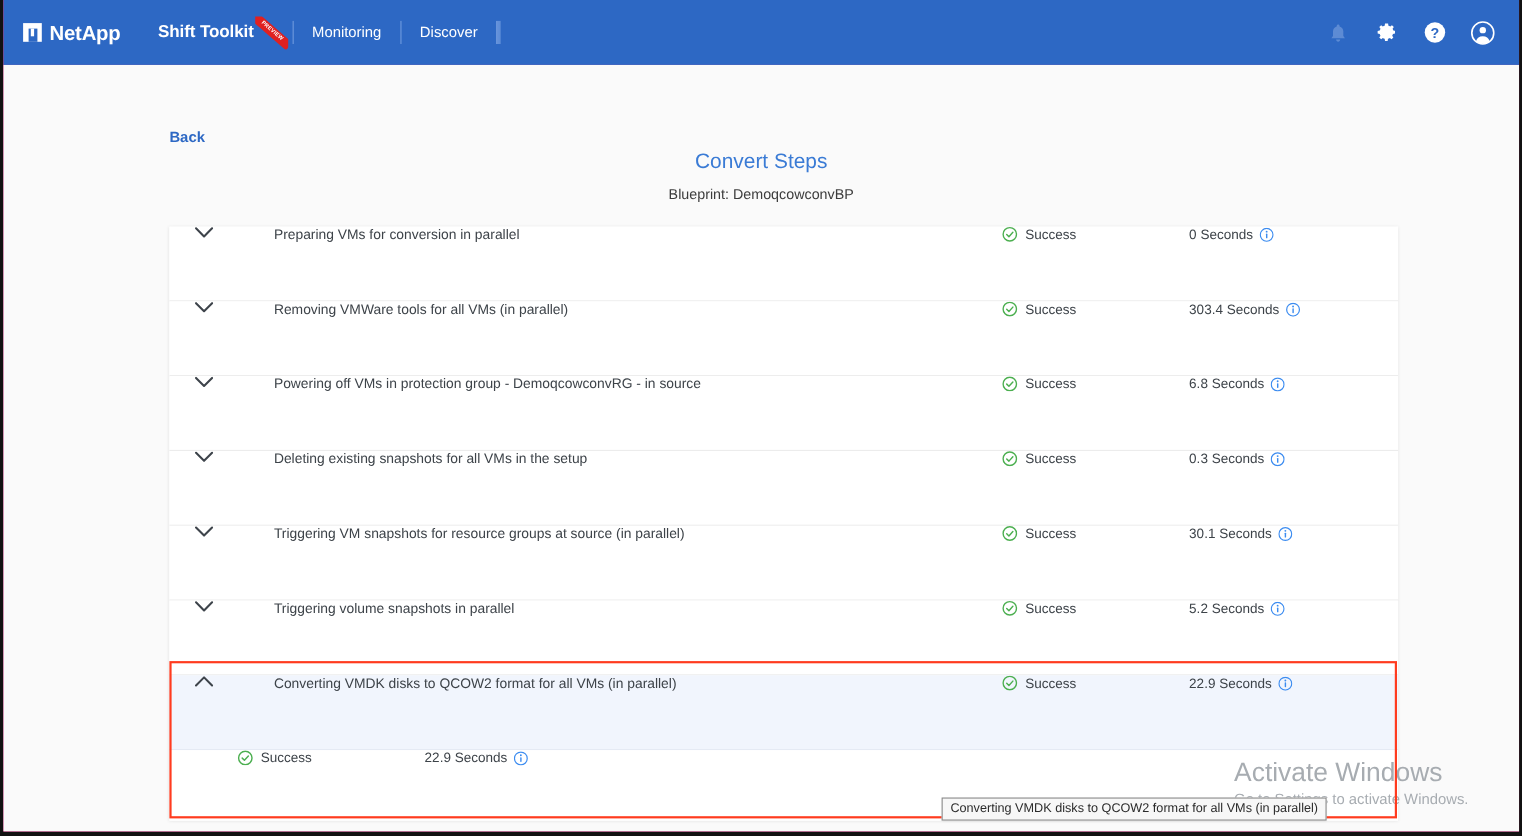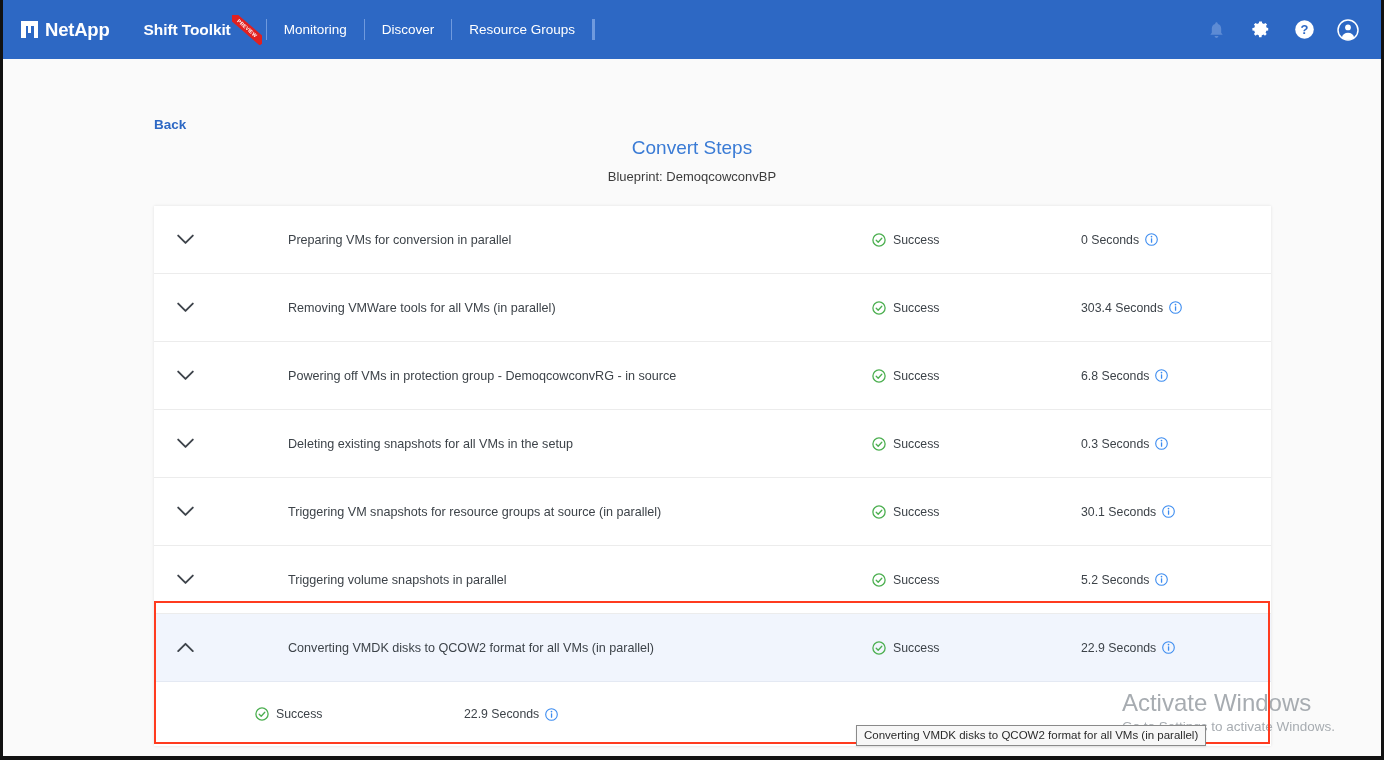--- a/index.html
+++ b/index.html
@@ -189,26 +189,25 @@
     position: absolute;
     left: 151px;
     top: 147px;
     width: 1117px;
     background: #ffffff;
     box-shadow: 0 0 3px rgba(0,0,0,0.10);
   }
   .step-row {
     position: relative;
     display: flex;
-    align-items: center;
+    align-items: flex-start;
     height: 67px;
     border-bottom: 1px solid #ececec;
     background: #ffffff;
     cursor: pointer;
-    gap: 39px;
   }
   .step-row.expanded {
     background: #f1f5fd;
     border-bottom: 1px solid #e4e9f3;
   }
   .step-row.child {
     background: #ffffff;
     cursor: default;
     border-bottom: none;
     height: 64px;
@@ -320,21 +319,20 @@
           <span>PREVIEW</span>
         </div>
       </div>
     </div>
 
     <div class="nav-sep"></div>
     <div class="nav-item">Monitoring</div>
     <div class="nav-sep"></div>
     <div class="nav-item">Discover</div>
     <div class="nav-sep"></div>
-    <div class="nav-item">Resource Groups</div>
     <div class="nav-sep"></div>
     <div class="nav-sep"></div>
     <div class="nav-sep"></div>
 
     <div class="topbar-spacer"></div>
 
     <div class="topbar-icons">
       <div class="tb-icon">
         <svg width="19" height="20" viewBox="0 0 19 20">
           <path d="M9.5 2.2c-.7 0-1.3.6-1.3 1.3v.5C6.2 4.5 4.8 6.3 4.8 8.5v4.2l-1.5 2.1h12.4l-1.5-2.1V8.5c0-2.2-1.4-4-3.4-4.5v-.5c0-.7-.6-1.3-1.3-1.3z" fill="#5d8bd4"></path>

